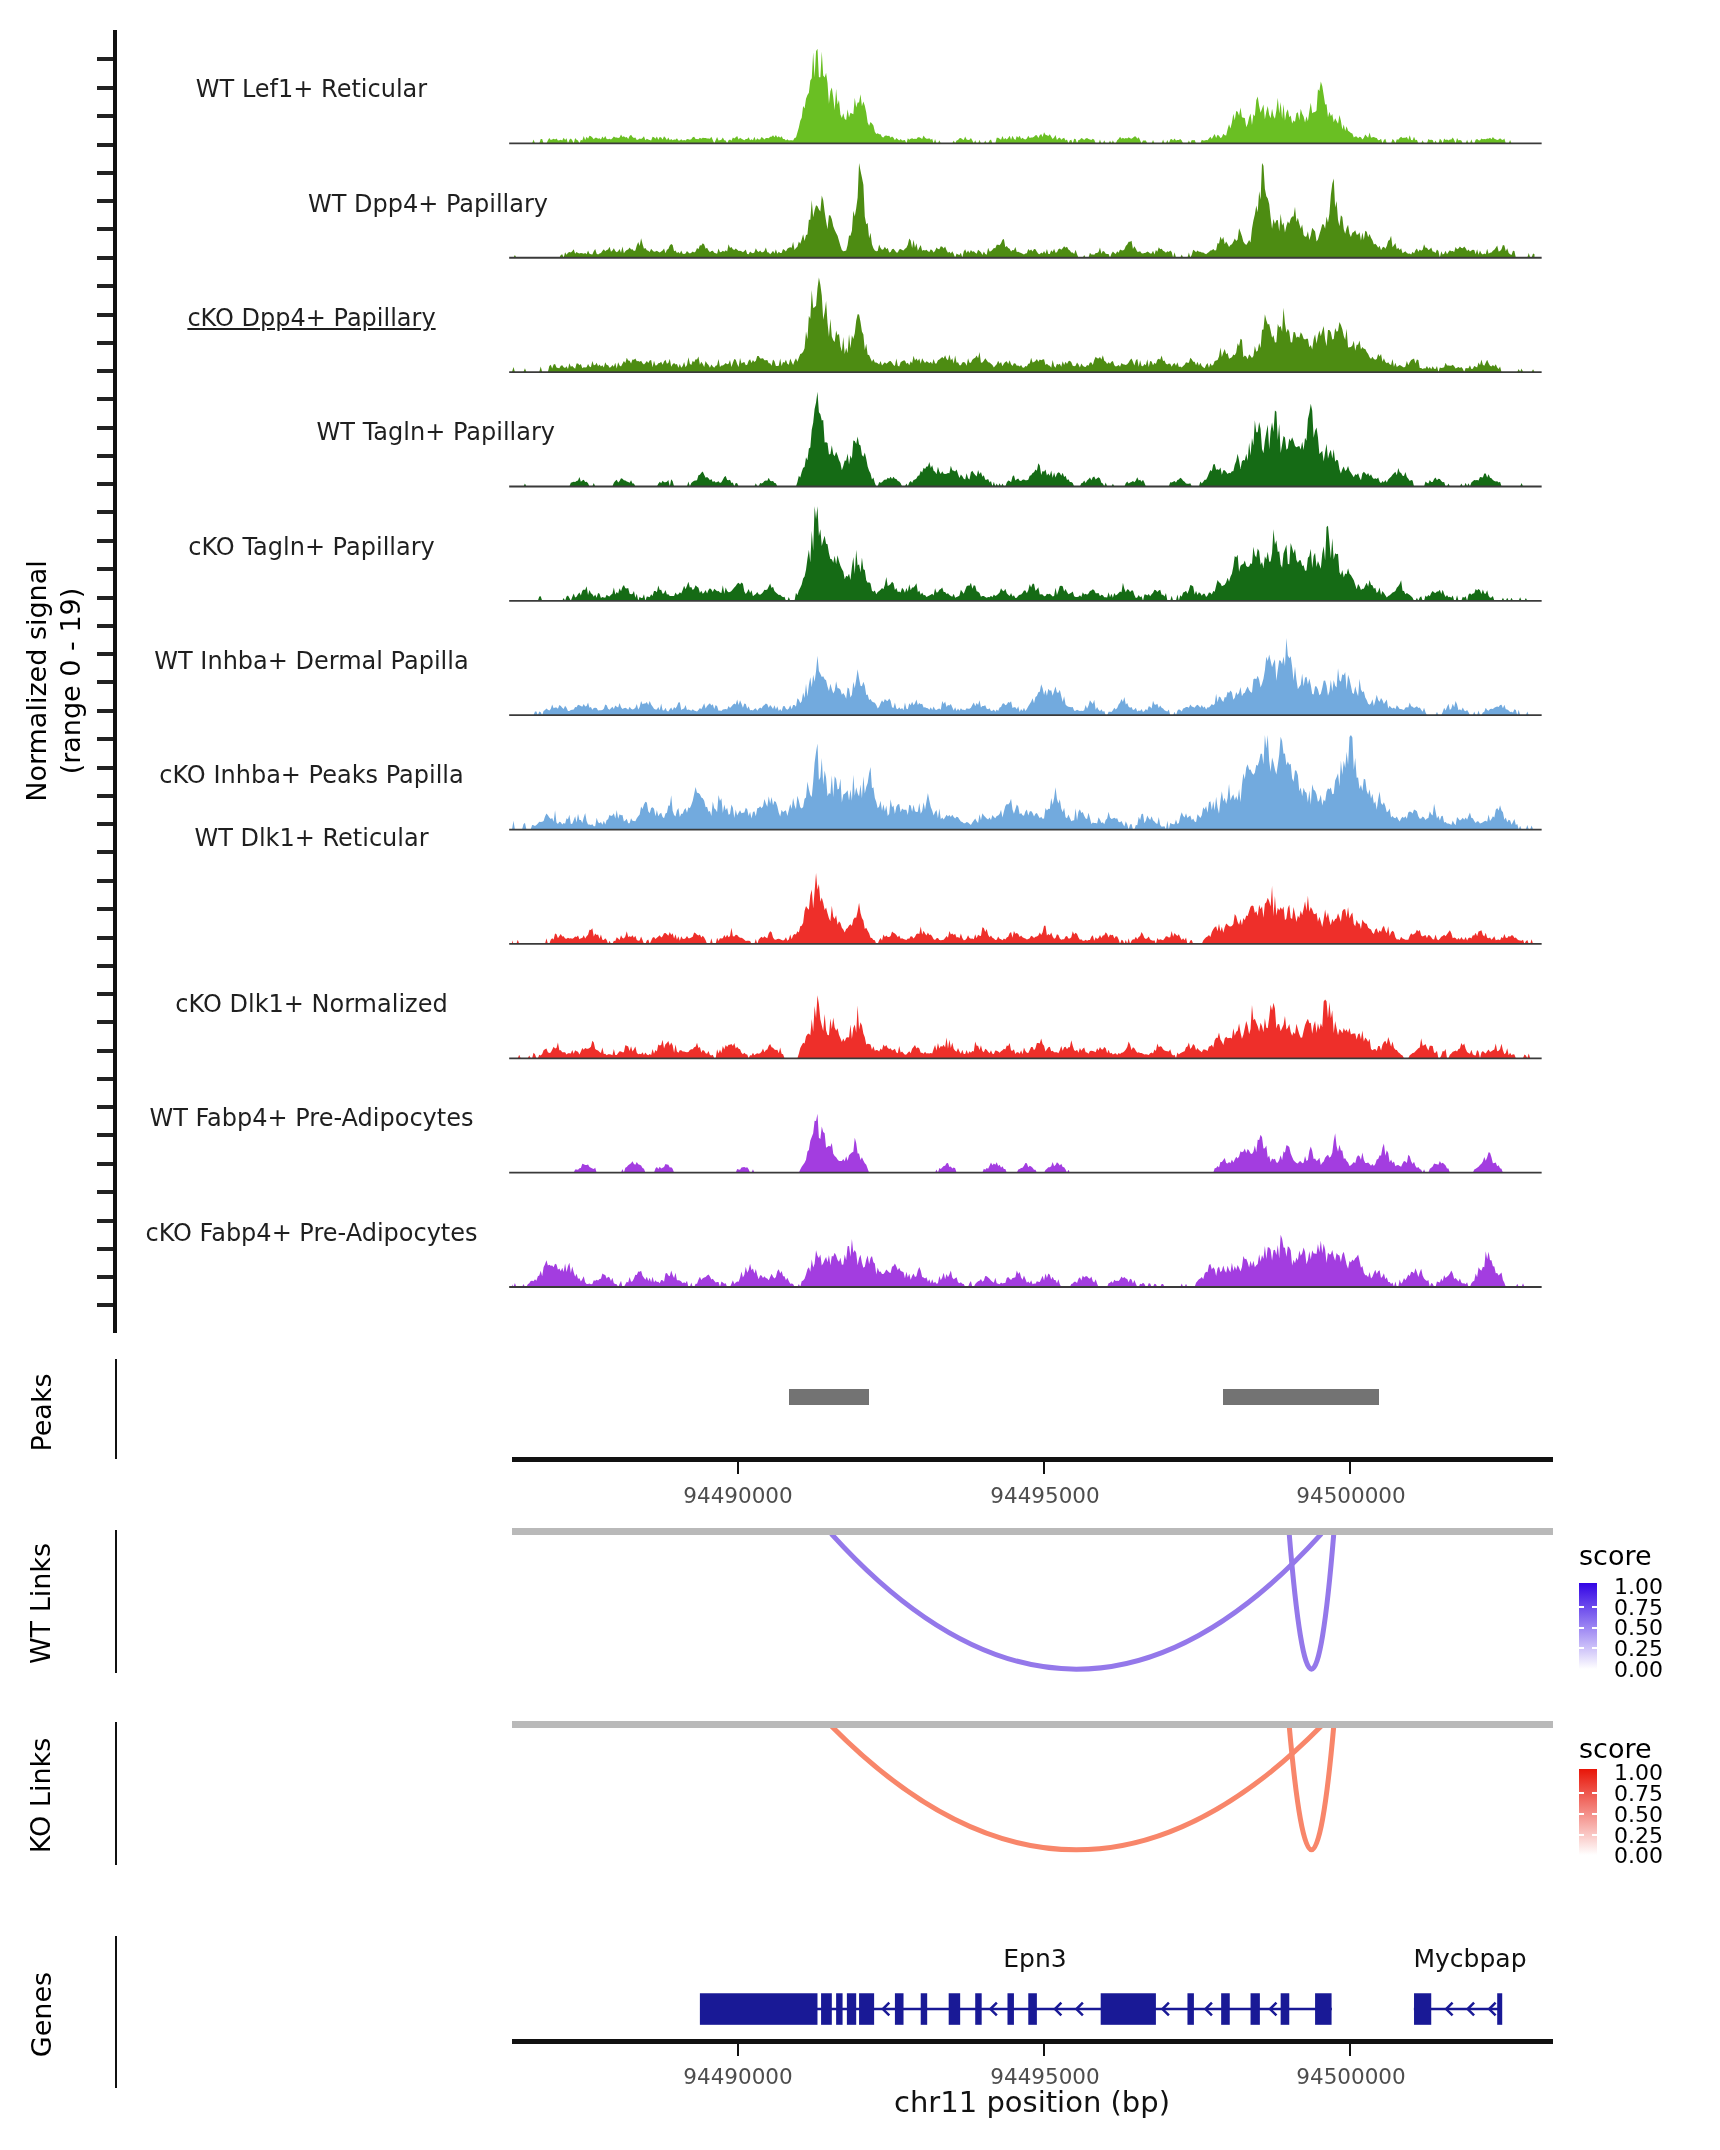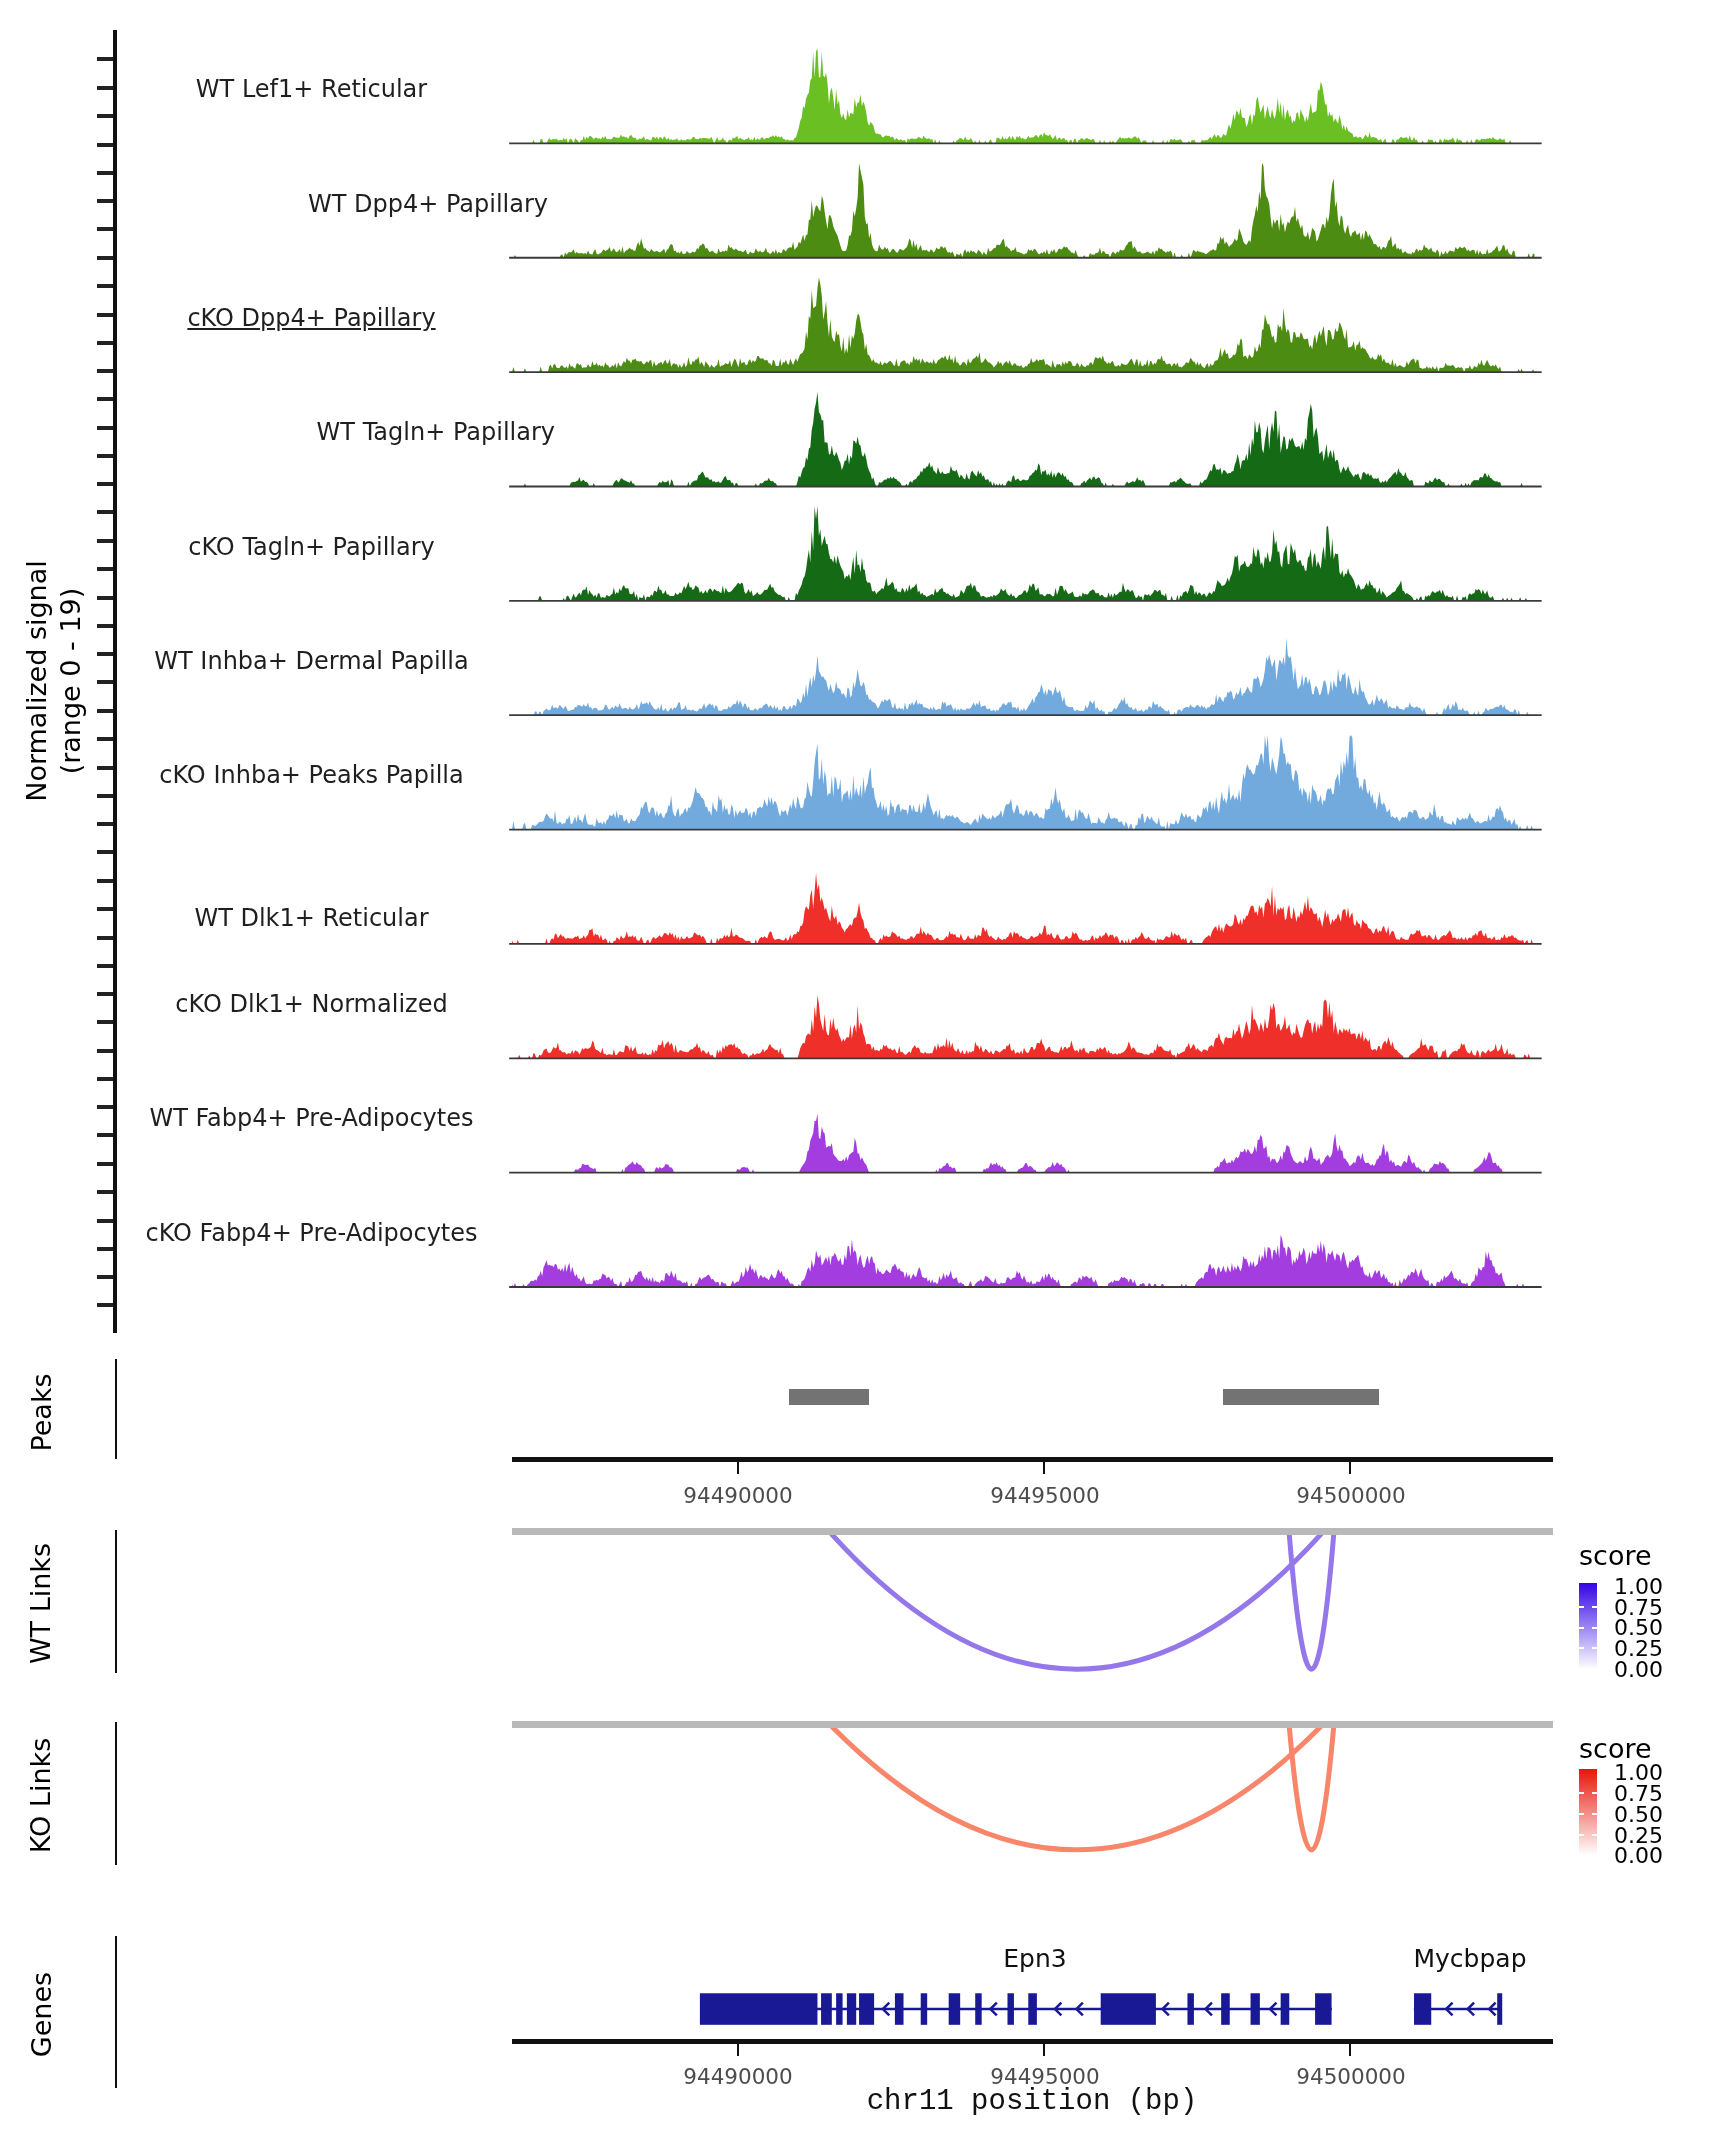--- a/index.html
+++ b/index.html
@@ -141,21 +141,21 @@
   </div>
 
   <div id="track-labels">
       <div class="track-label" style="left: 75px; top: 75px;">WT Lef1+ Reticular</div>
       <div class="track-label" style="left: 75px; top: 190px; text-align: right;">WT Dpp4+ Papillary</div>
       <div class="track-label" style="left: 75px; top: 304px; text-decoration: underline;">cKO Dpp4+ Papillary</div>
       <div class="track-label" style="left: 82px; top: 418px; text-align: right;">WT Tagln+ Papillary</div>
       <div class="track-label" style="left: 75px; top: 533px;">cKO Tagln+ Papillary</div>
       <div class="track-label" style="left: 75px; top: 647px;">WT Inhba+ Dermal Papilla</div>
       <div class="track-label" style="left: 75px; top: 761px;">cKO Inhba+ Peaks Papilla</div>
-      <div class="track-label" style="left: 75px; top: 904px;">WT Dlk1+ Reticular</div>
+      <div class="track-label" style="left: 75px; top: 824px;">WT Dlk1+ Reticular</div>
       <div class="track-label" style="left: 75px; top: 990px;">cKO Dlk1+ Normalized</div>
       <div class="track-label" style="left: 75px; top: 1104px;">WT Fabp4+ Pre-Adipocytes</div>
       <div class="track-label" style="left: 75px; top: 1219px;">cKO Fabp4+ Pre-Adipocytes</div>
     </div>
 
   <div class="vline" style="left:115px;top:1359px;width:2.2px;height:100px;"></div>
   <div class="section-label rot" style="left:-30px;top:1397px;width:143px;">Peaks</div>
   <div id="peaks-bars">
       <div class="peak-bar" style="left: 789px; top: 1389px; width: 80px; background: rgb(115, 115, 115);"></div>
       <div class="peak-bar" style="left: 1223px; top: 1389px; width: 156px; background: rgb(115, 115, 115);"></div>
@@ -218,15 +218,15 @@
 
   <div class="hline" style="left:512px;top:2039px;width:1041px;height:5px;"></div>
   <div id="bottom-axis-ticks">
       <div class="vline" style="left: 737px; top: 2044px; width: 2.2px; height: 11.5px;"></div>
       <div class="tick-label" style="left: 738px; top: 2064px;">94490000</div>
       <div class="vline" style="left: 1043px; top: 2044px; width: 2.2px; height: 11.5px;"></div>
       <div class="tick-label" style="left: 1045px; top: 2064px;">94495000</div>
       <div class="vline" style="left: 1349px; top: 2044px; width: 2.2px; height: 11.5px;"></div>
       <div class="tick-label" style="left: 1351px; top: 2064px;">94500000</div>
     </div>
-  <div class="axis-title" style="left:1032px;top:2085px;font-family:Liberation Mono, monospace;">chr11 position (bp)</div>
+  <div class="axis-title" style="left:1032px;top:2085px;">chr11 position (bp)</div>
 </div>
 
 
 </body></html>

